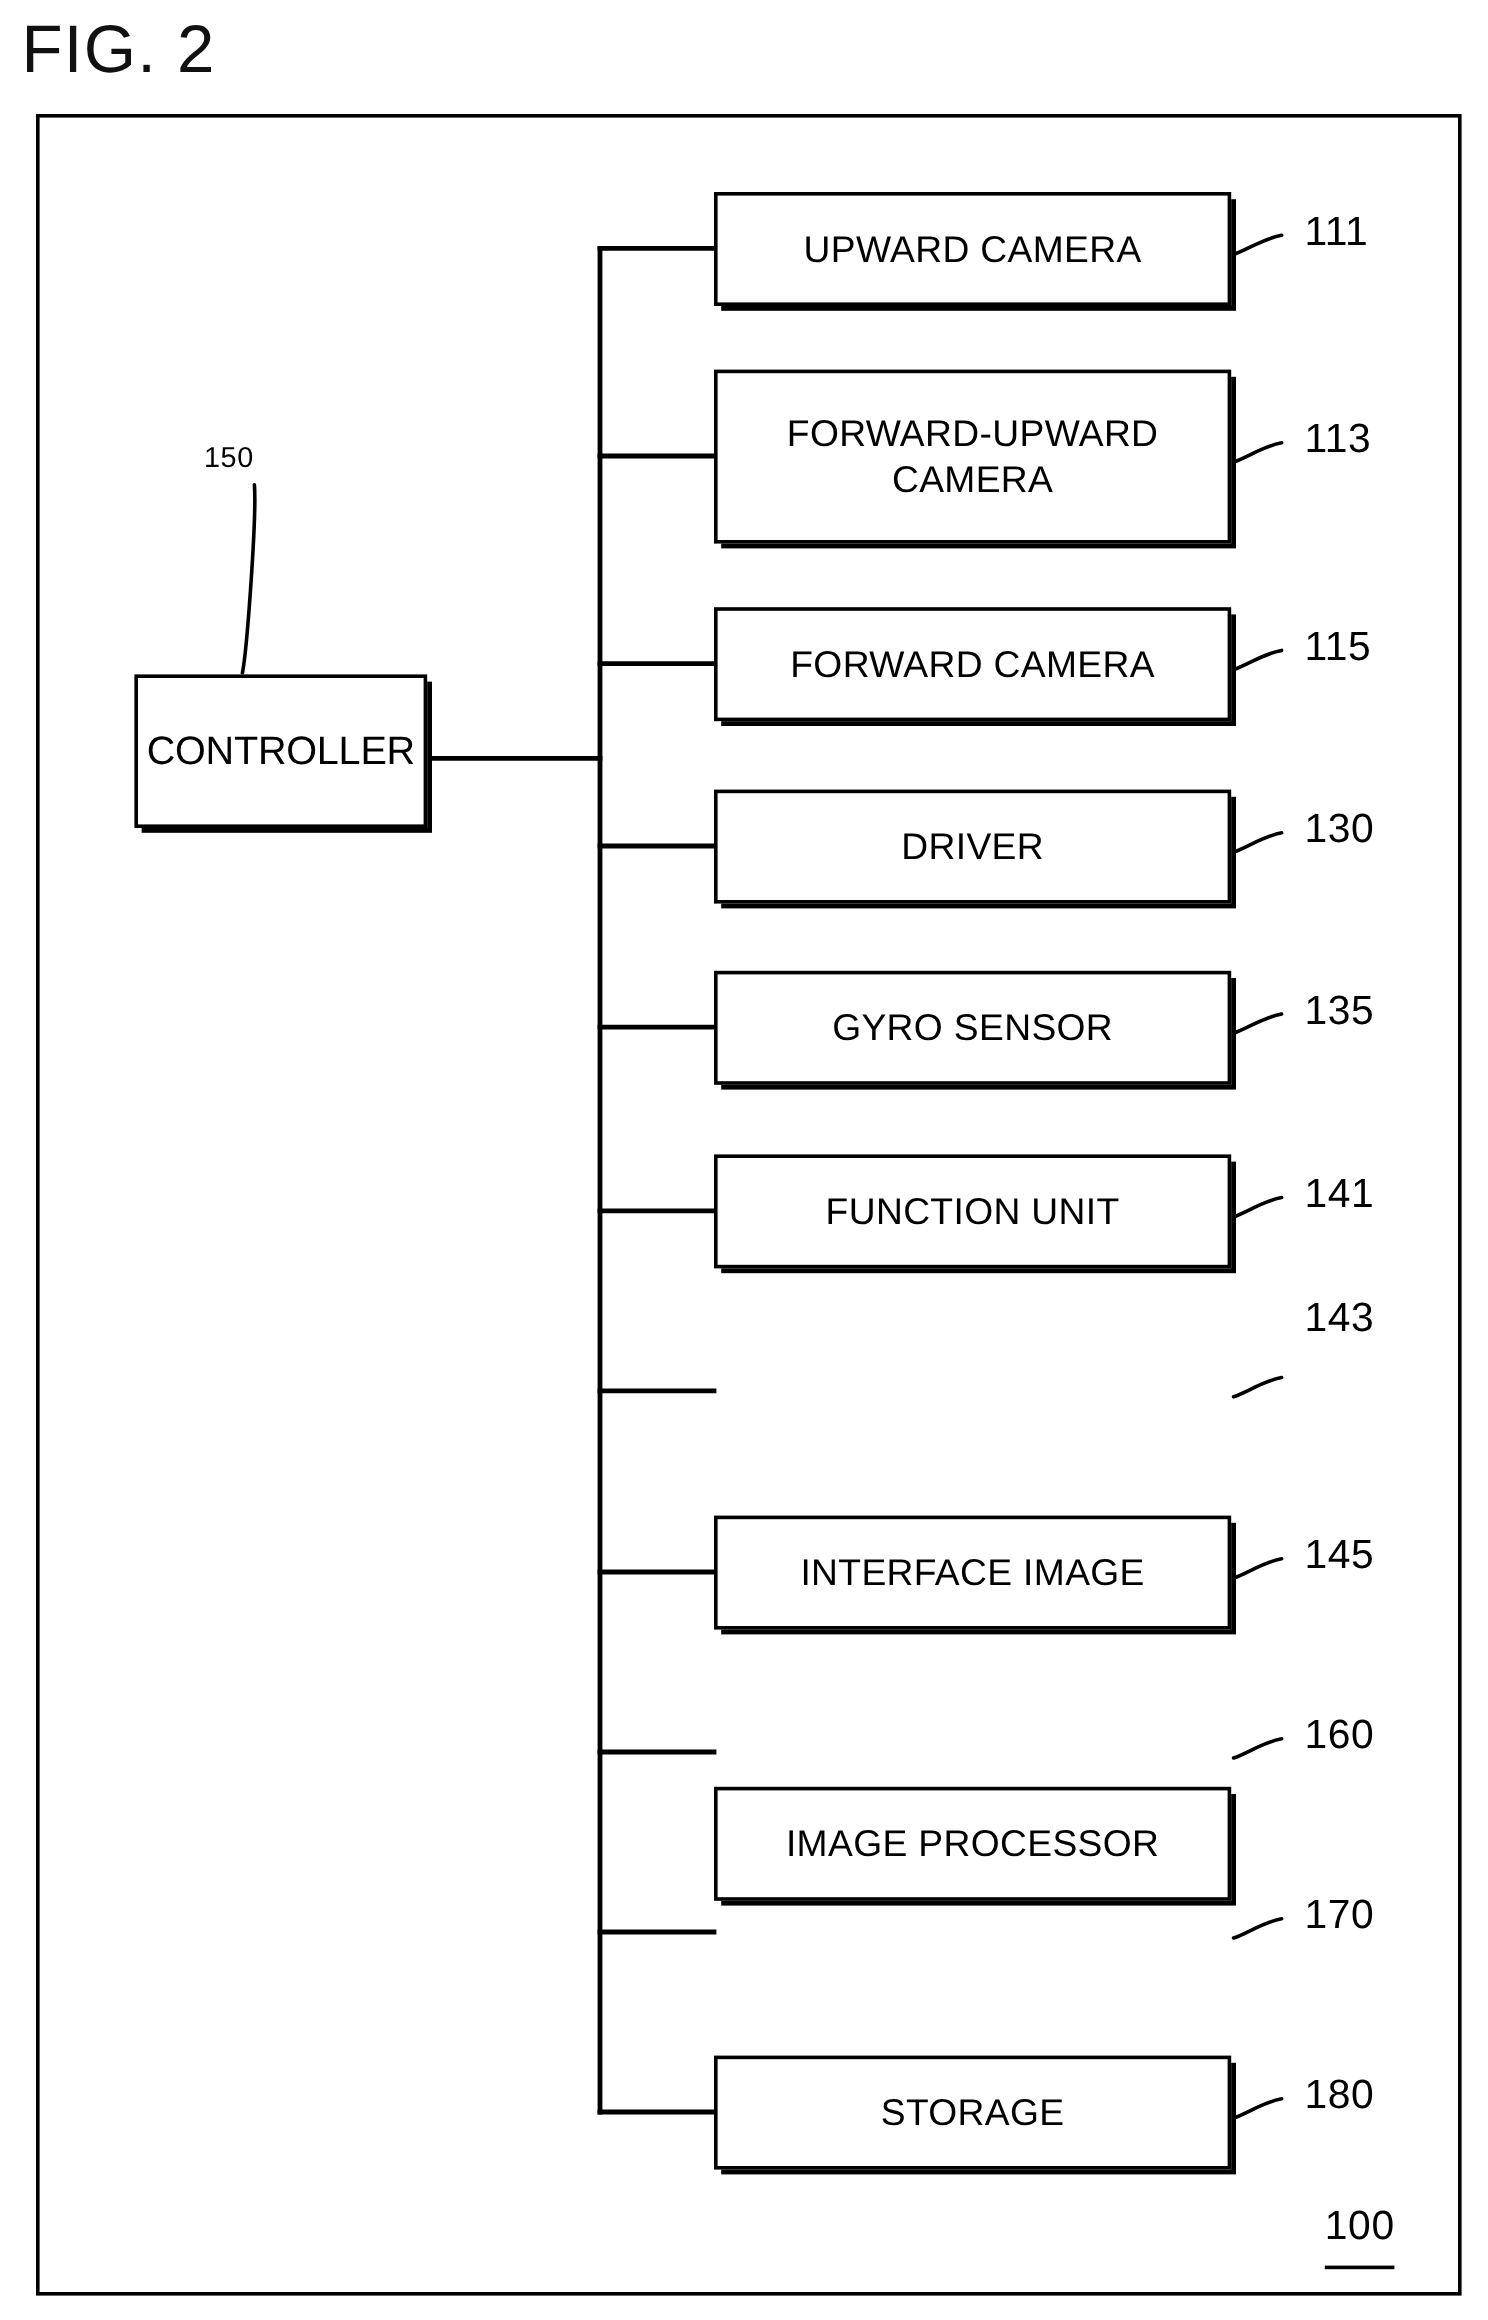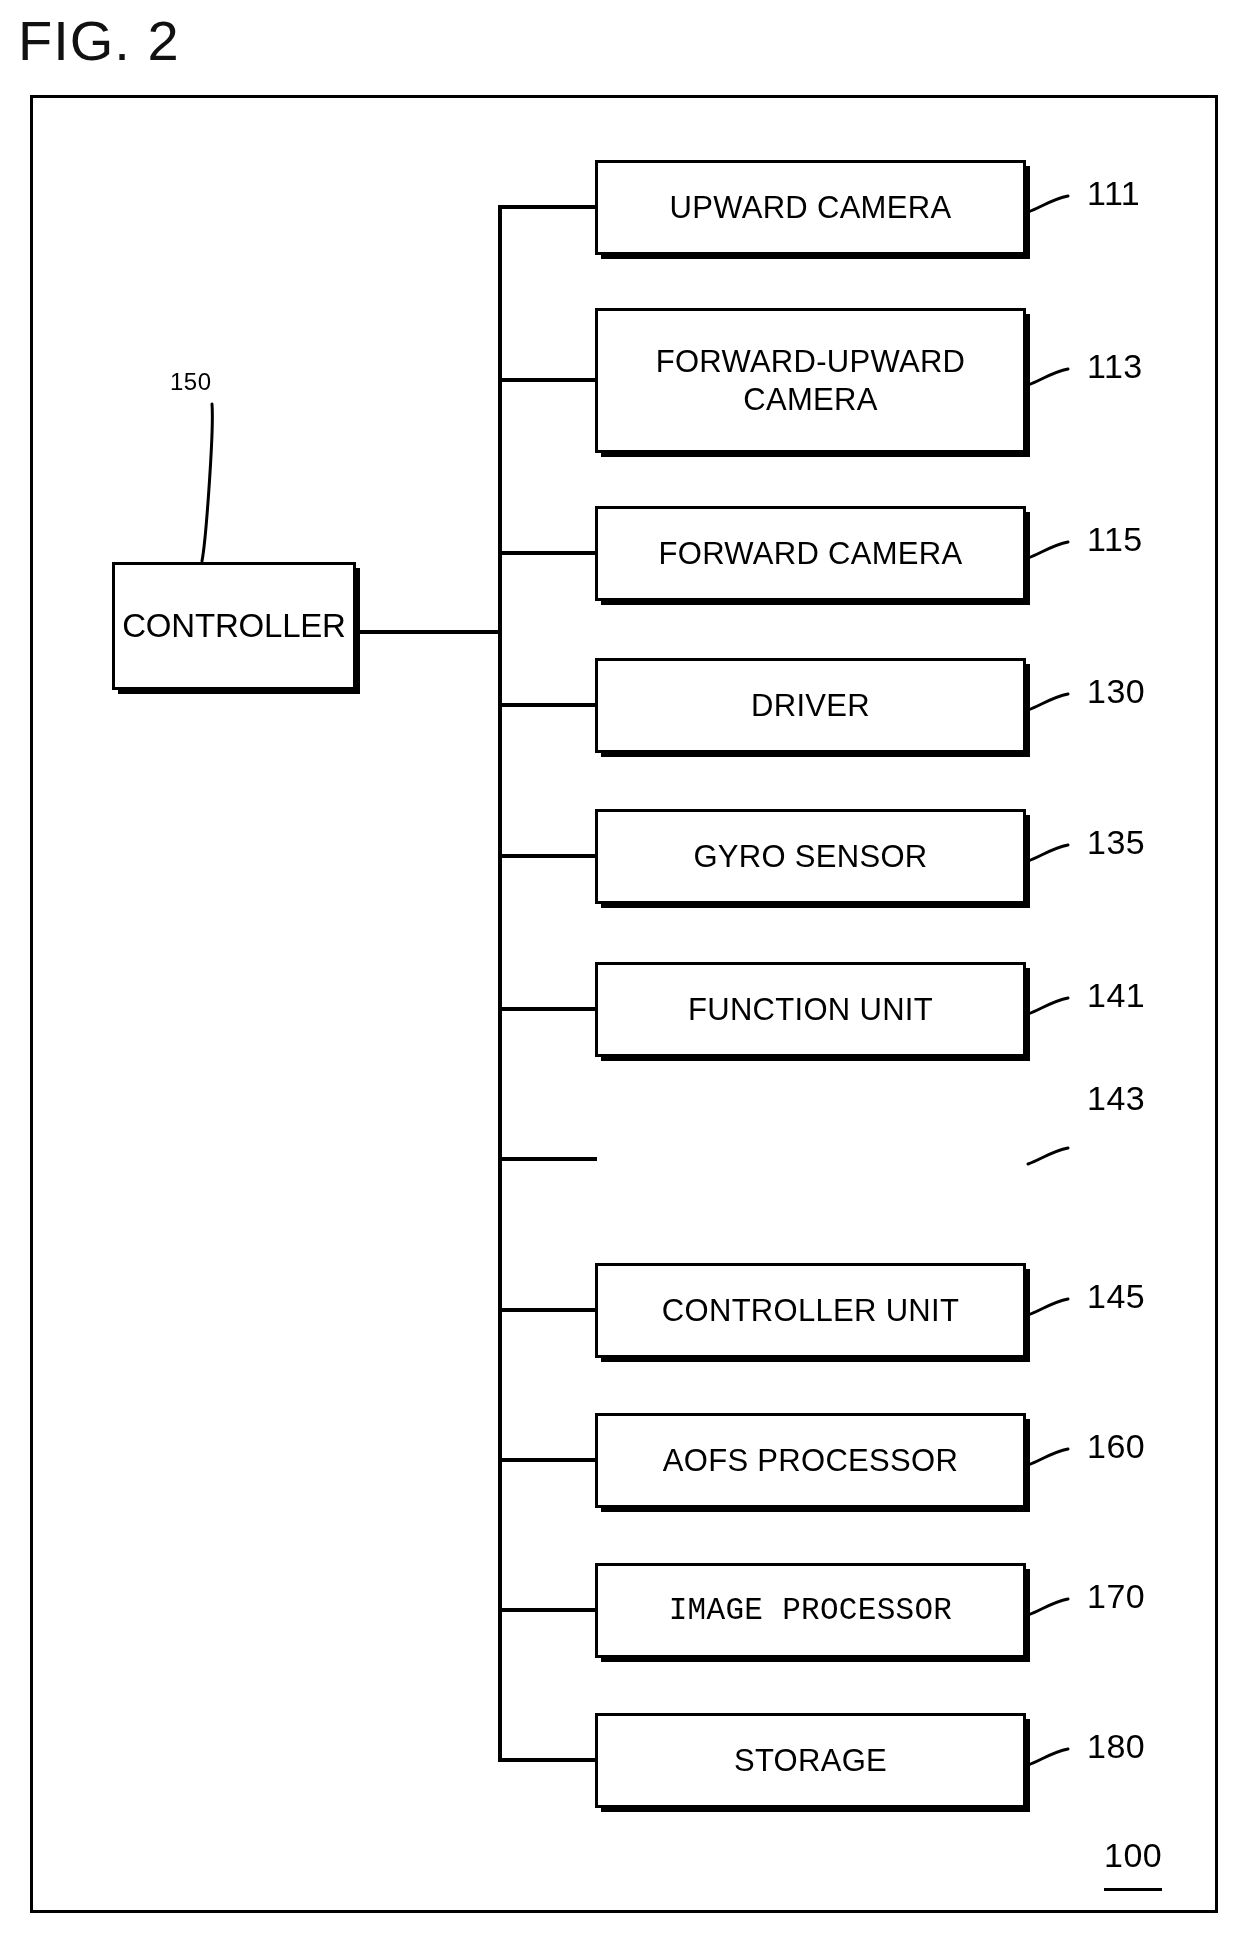--- a/index.html
+++ b/index.html
@@ -193,30 +193,27 @@
   <div class="refnum ref-right" style="top:823px;">135</div>
 
   <div class="node periph" style="top:962px;height:95px;">
     <span class="node-label">FUNCTION UNIT</span>
   </div>
   <div class="refnum ref-right" style="top:976px;">141</div>
 
   <div class="refnum ref-right" style="top:1079px;">143</div>
 
   <div class="node periph" style="top:1263px;height:95px;">
-    <span class="node-label">CONTROLLER UNIT</span>
+    <span class="node-label">INTERFACE IMAGE</span>
   </div>
   <div class="refnum ref-right" style="top:1277px;">145</div>
 
-  <div class="node periph" style="top:1413px;height:95px;">
-    <span class="node-label">AOFS PROCESSOR</span>
-  </div>
   <div class="refnum ref-right" style="top:1427px;">160</div>
 
-  <div class="node periph" style="top:1563px;height:95px;font-family:Liberation Mono, monospace;">
+  <div class="node periph" style="top:1489px;height:95px;">
     <span class="node-label">IMAGE PROCESSOR</span>
   </div>
   <div class="refnum ref-right" style="top:1577px;">170</div>
 
   <div class="node periph" style="top:1713px;height:95px;">
     <span class="node-label">STORAGE</span>
   </div>
   <div class="refnum ref-right" style="top:1727px;">180</div>
 
   <div class="refnum" id="ref-100">100</div>

